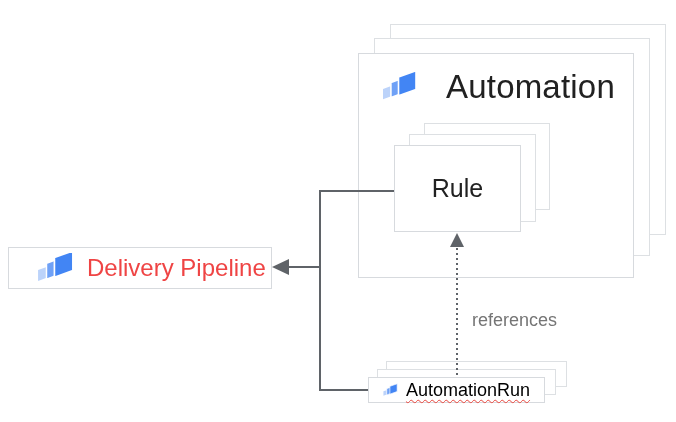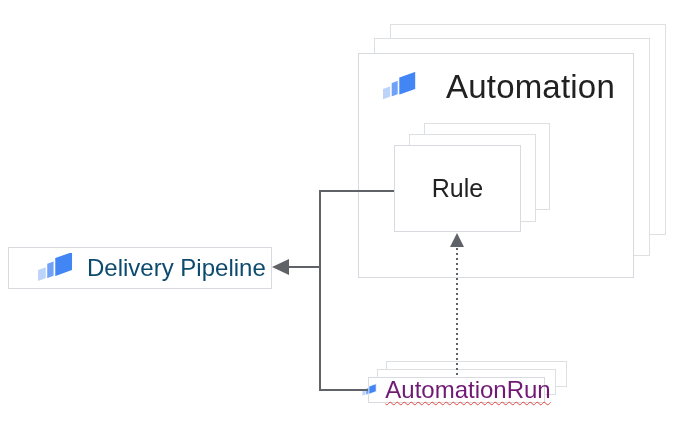--- a/index.html
+++ b/index.html
@@ -19,28 +19,28 @@
   .auto-title{font-size:33px;letter-spacing:.2px;color:#212121;}
 
   
   .rule-l2{left:424px;top:123px;width:126px;height:87px;}
   .rule-l1{left:409px;top:134px;width:127px;height:88px;}
   .rule-front{left:394px;top:145px;width:127px;height:87px;display:flex;align-items:center;justify-content:center;}
   .rule-label{font-size:25px;color:#212121;}
 
   
   .dp-box{left:8px;top:247px;width:264px;height:42px;display:flex;align-items:center;gap:12px;padding-left:28px;}
-  .dp-label{font-size:24px;color:#0c4a6e;white-space:nowrap;}
+  .dp-label{font-size:24px;color:#ef4444;white-space:nowrap;}
 
   
   .ar-l2{left:386px;top:361px;width:181px;height:26px;}
   .ar-l1{left:377px;top:369px;width:179px;height:26px;}
   .ar-front{left:368px;top:377px;width:177px;height:26px;display:flex;align-items:center;justify-content:center;gap:8px;}
   .ar-label{
-    font-size:24px;color:#701a75;white-space:nowrap;
+    font-size:18px;color:#000000;white-space:nowrap;
     text-decoration-line:underline;text-decoration-style:wavy;
     text-decoration-color:#e8453c;text-decoration-thickness:1px;
     text-underline-offset:3px;text-decoration-skip-ink:none;
   }
 
   
   .line{position:absolute;background:#5f6368;}
   .line-a{left:320px;top:190px;width:74px;height:2px;}
   .spine{left:319px;top:190px;width:2px;height:201px;}
   .line-b{left:320px;top:389px;width:48px;height:2px;}
@@ -108,14 +108,15 @@
   </div>
 
   <div class="line line-a"></div>
   <div class="line spine"></div>
   <div class="line line-b"></div>
   <div class="line line-c"></div>
   <div class="arrow-left"></div>
 
   <div class="arrow-up"></div>
   <div class="dotted-line"></div>
+  <span class="ref-label">references</span>
 
 </div>
 
 </body></html>

